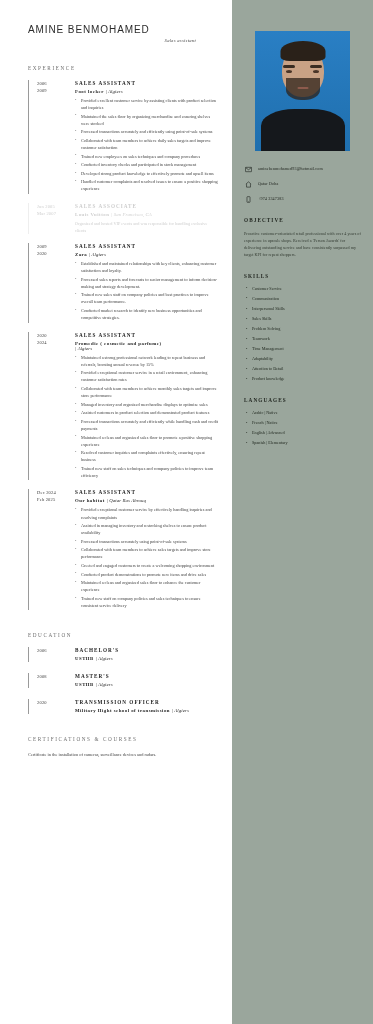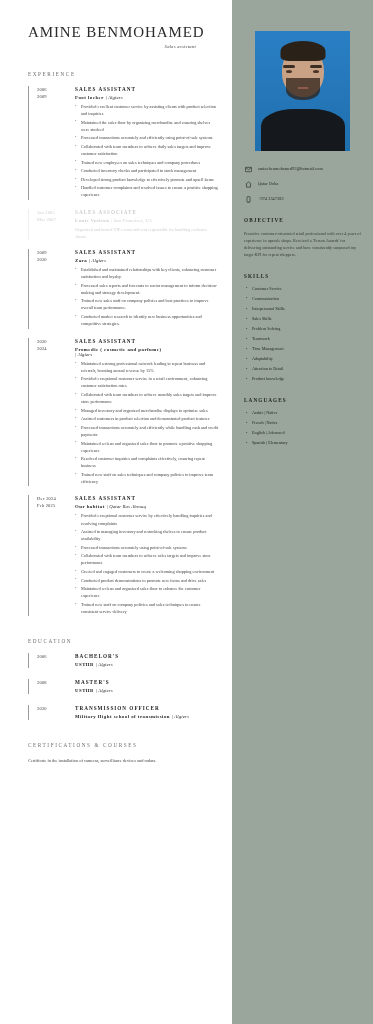--- a/index.html
+++ b/index.html
@@ -12,22 +12,22 @@
   .page { position: relative; width: 373px; height: 1024px; display: flex; background:#fff; }
 
   
   .main {
     width: 232px; height: 1024px;
     background: #ffffff;
     padding: 24px 14px 0 28px;
     position: relative;
   }
   .name {
-    font-family: Liberation Serif, serif;
-    font-size: 15px;
+    font-family: Liberation Sans, sans-serif;
+    font-size: 10px;
     letter-spacing: 0.9px;
     color: #2b2b2b;
     font-weight: 400;
     white-space: nowrap;
   }
   .subtitle {
     font-family: "Liberation Serif", serif;
     font-style: italic;
     font-size: 4.6px;
     color: #3a3a3a;

